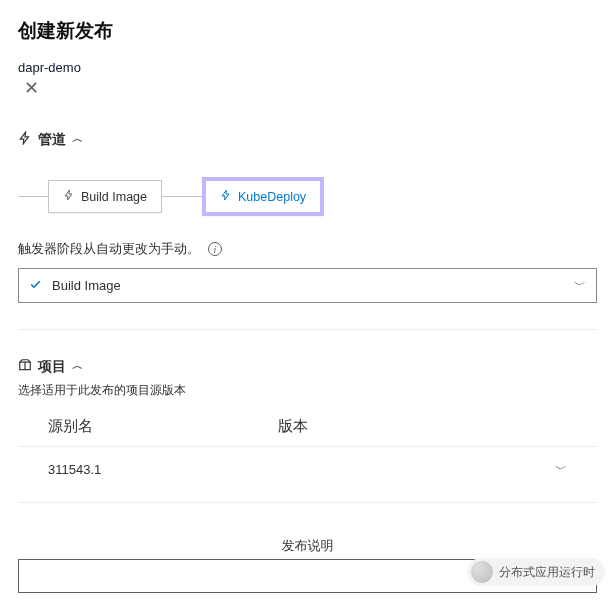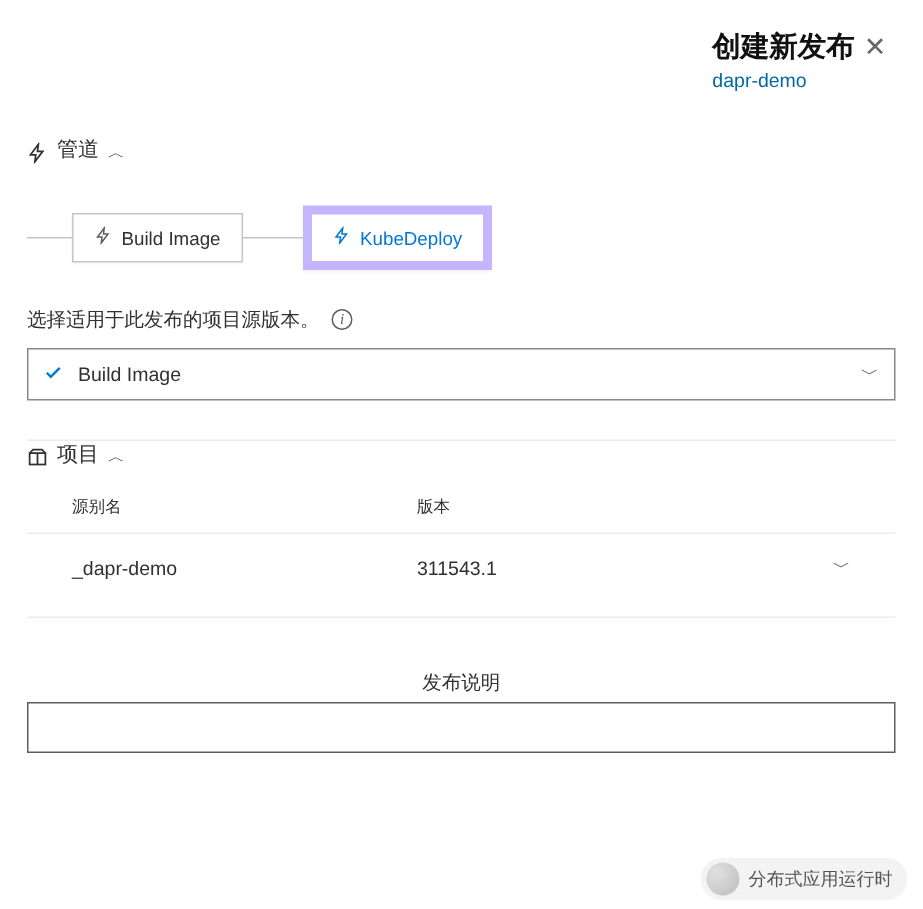--- a/index.html
+++ b/index.html
@@ -7,84 +7,84 @@
     font-family: "Segoe UI", -apple-system, sans-serif;
     font-size: 13px;
     color: #323130;
     background: #ffffff;
     width: 615px;
     height: 606px;
     overflow: hidden;
     position: relative;
   }
   .panel { padding: 18px 18px 0 18px; }
-  .header { display: flex; justify-content: flex-end; align-items: flex-start; }
+  .header { display: flex; justify-content: center; align-items: flex-start; flex-direction: column; }
   .title { font-size: 19px; font-weight: 600; color: #111; }
-  .subtitle { font-size: 13px; color: #0369a1; margin-top: 2px; }
+  .subtitle { font-size: 13px; color: #0f172a; margin-top: 16px; }
   .close { font-size: 18px; color: #666; cursor: pointer; padding: 2px 6px; }
   .section { margin-top: 30px; }
-  .sec-head { display: flex; align-items: flex-end; gap: 6px; font-size: 14px; }
+  .sec-head { display: flex; align-items: flex-start; gap: 6px; font-size: 14px; font-weight: bold; }
   .sec-head .icon { display:inline-flex; }
   .sec-head .chev { font-size: 11px; color: #555; }
   .sec-desc { font-size: 12px; color: #323130; margin-top: 6px; }
   .stages { display: flex; align-items: center; margin-top: 28px; margin-bottom: 24px; }
   .line { height: 1px; background: #c8c6c4; flex: 0 0 30px; }
   .line2 { height: 1px; background: #c8c6c4; flex: 0 0 40px; }
   .stage {
     border: 1px solid #c8c6c4;
     padding: 8px 14px;
     font-size: 12.5px;
     display: flex; align-items: center; gap: 6px;
     color: #323130;
     background: #fff;
     cursor: pointer;
     box-shadow: 0 1px 2px rgba(0,0,0,0.05);
   }
-  .stage.active { border: 6px solid #c4b5fd; color: #0078d4; }
+  .stage.active { border: 4px solid #c4b5fd; color: #0078d4; }
   .bolt { display:inline-block; }
   .trigger-label { font-size: 13px; margin-top: 4px; display: flex; align-items: center; gap: 8px; }
   .info-icon {
     width: 14px; height: 14px; border: 1px solid #605e5c; border-radius: 50%;
     display: inline-flex; align-items: center; justify-content: center;
     font-size: 10px; color: #605e5c; font-style: italic; font-family: serif;
   }
   .dropdown {
     margin-top: 10px;
     border: 1px solid #8a8886;
     padding: 8px 10px;
     display: flex; align-items: center; justify-content: space-between;
     cursor: pointer;
     font-size: 13px;
   }
   .dropdown .left { display: flex; align-items: center; gap: 10px; }
   .check { color: #0078d4; }
   .chevdown { color: #666; font-size: 12px; }
   .divider { height: 1px; background: #edebe9; margin-top: 26px; }
-  .proj { }
-  .table-head { display: flex; padding: 0 30px; font-size: 11px; color: #323130; margin-top: 18px; }
+  .proj { margin-top: 28px; }
+  .table-head { display: flex; padding: 0 30px; font-size: 15px; color: #323130; margin-top: 18px; }
   .col-a { flex: 0 0 230px; }
   .col-b { flex: 1; }
   .col-c { flex: 0 0 30px; text-align: right; }
   .table-div { height: 1px; background: #edebe9; margin: 10px 0 0 0; }
   .table-row { display: flex; padding: 14px 30px; font-size: 13px; align-items: center; }
   .table-row .col-b { color: #323130; }
   .desc-section { margin-top: 34px; }
   .desc-label { font-size: 13px; margin-bottom: 4px; text-align: center; }
   .textarea {
     width: 100%;
     border: 1px solid #605e5c;
     height: 34px;
     resize: none;
     font-family: inherit;
     font-size: 13px;
     padding: 6px;
   }
   .footer-badge {
     position: absolute;
-    bottom: 6px; right: 10px;
+    bottom: 20px; right: 10px;
     display: flex; align-items: center; gap: 6px;
     background: #f3f3f3;
     border-radius: 14px;
     padding: 3px 10px 3px 4px;
     font-size: 12px;
     color: #555;
   }
   .avatar {
     width: 22px; height: 22px; border-radius: 50%;
     background: radial-gradient(circle at 30% 30%, #e0e0e0, #bdbdbd);
@@ -129,21 +129,21 @@
         <span class="bolt">
           <svg width="12" height="12" viewBox="0 0 24 24" fill="none" stroke="#0078d4" stroke-width="2">
               <path d="M13 2 4 14h6l-1 8 9-12h-6l1-8z"></path>
             </svg>
         </span>
         <span>KubeDeploy</span>
       </div>
     </div>
 
     <div class="trigger-label">
-      <span>选择适用于此发布的项目源版本。</span>
+      <span>触发器阶段从自动更改为手动。</span>
       <span class="info-icon">i</span>
     </div>
 
     <div class="dropdown">
       <div class="left">
         <span class="check">
           <svg width="13" height="13" viewBox="0 0 24 24" fill="none" stroke="#0078d4" stroke-width="3">
               <path d="M4 12l5 5L20 6"></path>
             </svg>
         </span>
@@ -159,29 +159,29 @@
     <div class="sec-head">
       <span class="icon">
         <svg width="14" height="14" viewBox="0 0 24 24" fill="none" stroke="#323130" stroke-width="2">
             <rect x="3" y="7" width="18" height="13"></rect>
             <path d="M3 7l4-4h10l4 4M12 7v13"></path>
           </svg>
       </span>
       <span>项目</span>
       <span class="chev">︿</span>
     </div>
+    <div class="sec-desc">选择适用于此发布的项目源版本</div>
 
     <div class="table-head">
       <div class="col-a">源别名</div>
       <div class="col-b">版本</div>
       <div class="col-c"></div>
     </div>
     <div class="table-div"></div>
     <div class="table-row">
-      <div class="col-a">_dapr-demo</div>
       <div class="col-b">311543.1</div>
       <div class="col-c"><span class="chevdown">﹀</span></div>
     </div>
     <div class="table-div"></div>
   </div>
 
   <div class="desc-section">
     <div class="desc-label">发布说明</div>
     <textarea class="textarea" value="" style=""></textarea>
   </div>

